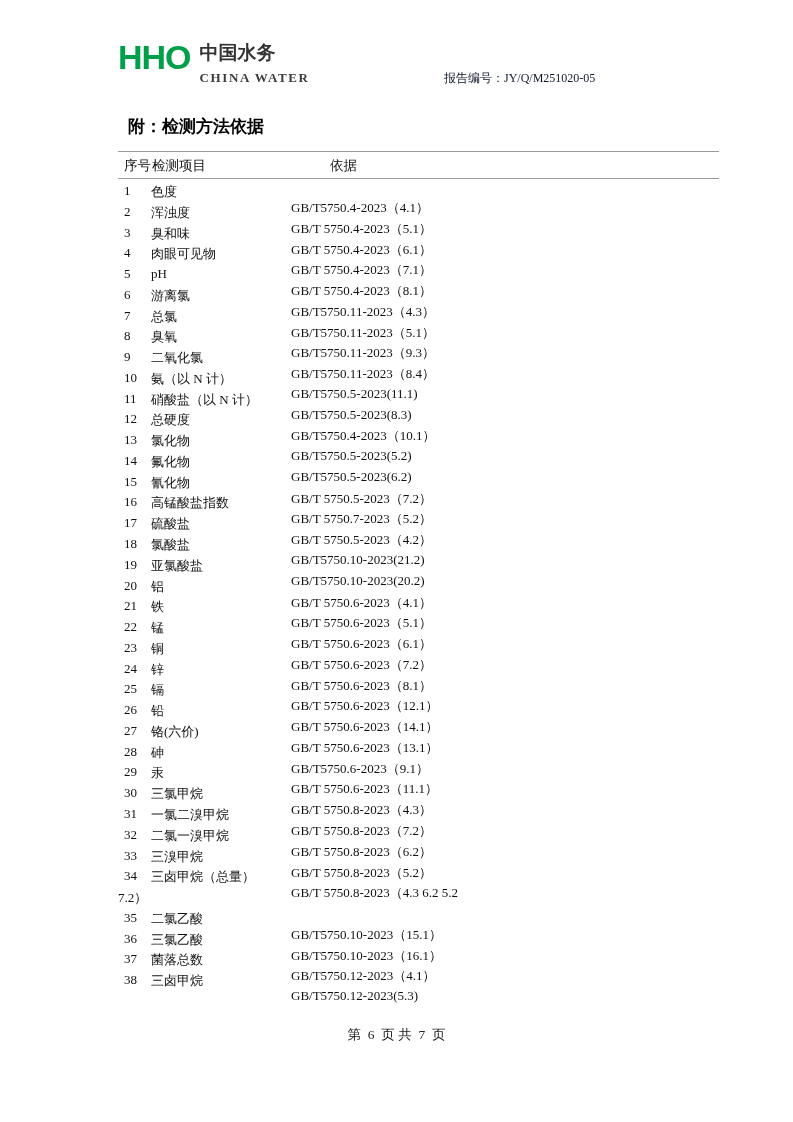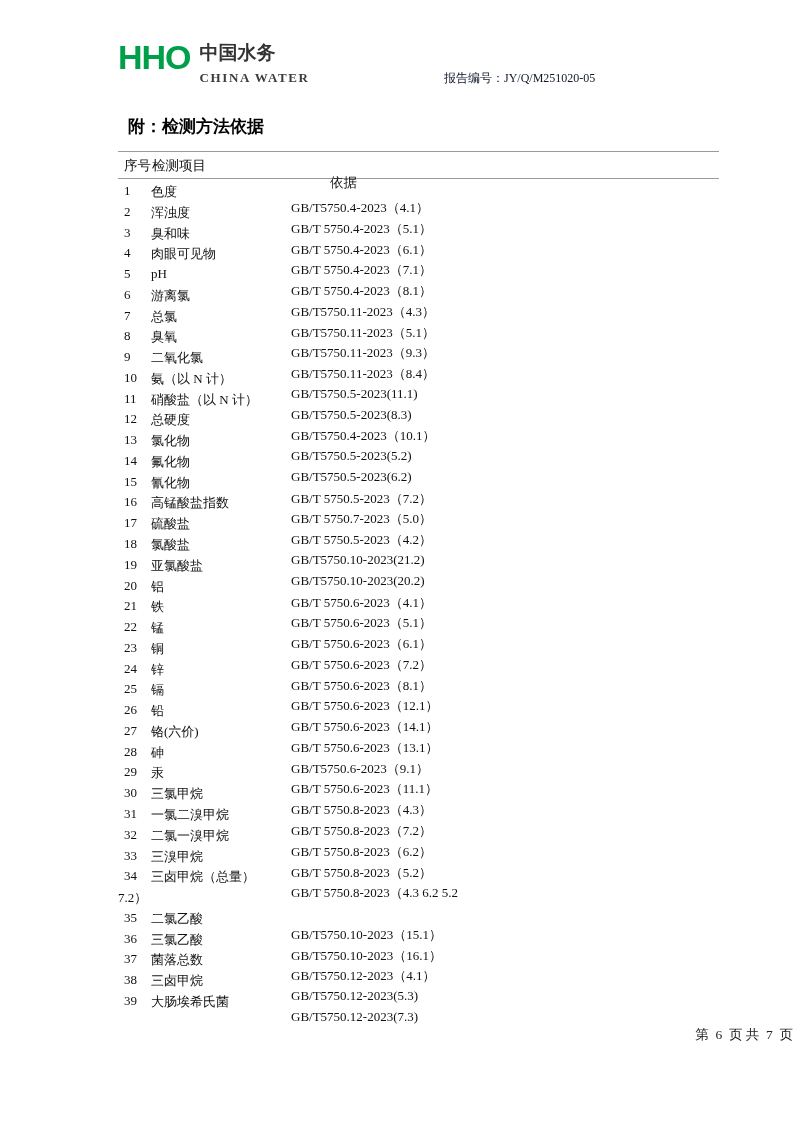--- a/index.html
+++ b/index.html
@@ -41,32 +41,32 @@
   .table { position:absolute; left:118px; top:151px; width:601px;text-align:right; }
   .thead {
     position:relative; height:26px;
     border-top:1px solid #9a9a9a;
     border-bottom:1px solid #9a9a9a;
     box-sizing:content-box;
   }
   .thead span { position:absolute; top:5px; font-size:13.5px; color:#111; }
   .th-no   { left:6px; }
   .th-item { left:34px; }
-  .th-basis{ left:212px;margin-top:17px; }
+  .th-basis{ left:212px; }
   .trows { padding-top:2px; }
   .trow { position:relative; height:20.77px; }
   .trow span { position:absolute; top:2px; font-size:13px; color:#111; white-space:pre; }
   .col-no    { left:6px; }
   .col-item  { left:33px; }
   .col-basis { left:173px; font-size:12.5px;margin-top:16px; }
   .col-cont  { left:0px; }
   
   .footer {
     position:absolute; left:0; top:1026px; width:100%;
-    text-align:right; font-size:13.5px; color:#222; white-space:pre;
+    text-align:center; font-size:13.5px; color:#222; white-space:pre;
   }
 </style>
 </head>
 <body>
 
 <div class="page">
 
   <div class="logo">
     <span class="logo-hho">HHO</span>
     <span class="logo-right">
@@ -172,21 +172,21 @@
 
   <div class="trow">
     <span class="col-no">15</span>
     <span class="col-item">氰化物</span>
     <span class="col-basis">GB/T 5750.5-2023（7.2）</span>
   </div>
 
   <div class="trow">
     <span class="col-no">16</span>
     <span class="col-item">高锰酸盐指数</span>
-    <span class="col-basis">GB/T 5750.7-2023（5.0）</span>
+    <span class="col-basis">GB/T 5750.7-2023（5.2）</span>
   </div>
 
   <div class="trow">
     <span class="col-no">17</span>
     <span class="col-item">硫酸盐</span>
     <span class="col-basis">GB/T 5750.5-2023（4.2）</span>
   </div>
 
   <div class="trow">
     <span class="col-no">18</span>
@@ -309,23 +309,18 @@
     <span class="col-item">菌落总数</span>
     <span class="col-basis">GB/T5750.12-2023（4.1）</span>
   </div>
 
   <div class="trow">
     <span class="col-no">38</span>
     <span class="col-item">三卤甲烷</span>
     <span class="col-basis">GB/T5750.12-2023(5.3)</span>
   </div>
 
-  <div class="trow">
-    <span class="col-no">39</span>
-    <span class="col-item">大肠埃希氏菌</span>
-    <span class="col-basis">GB/T5750.12-2023(7.3)</span>
-  </div>
 </div>
   </div>
 
   <div class="footer">第  6  页 共  7  页</div>
 
 </div>
 
 </body></html>

